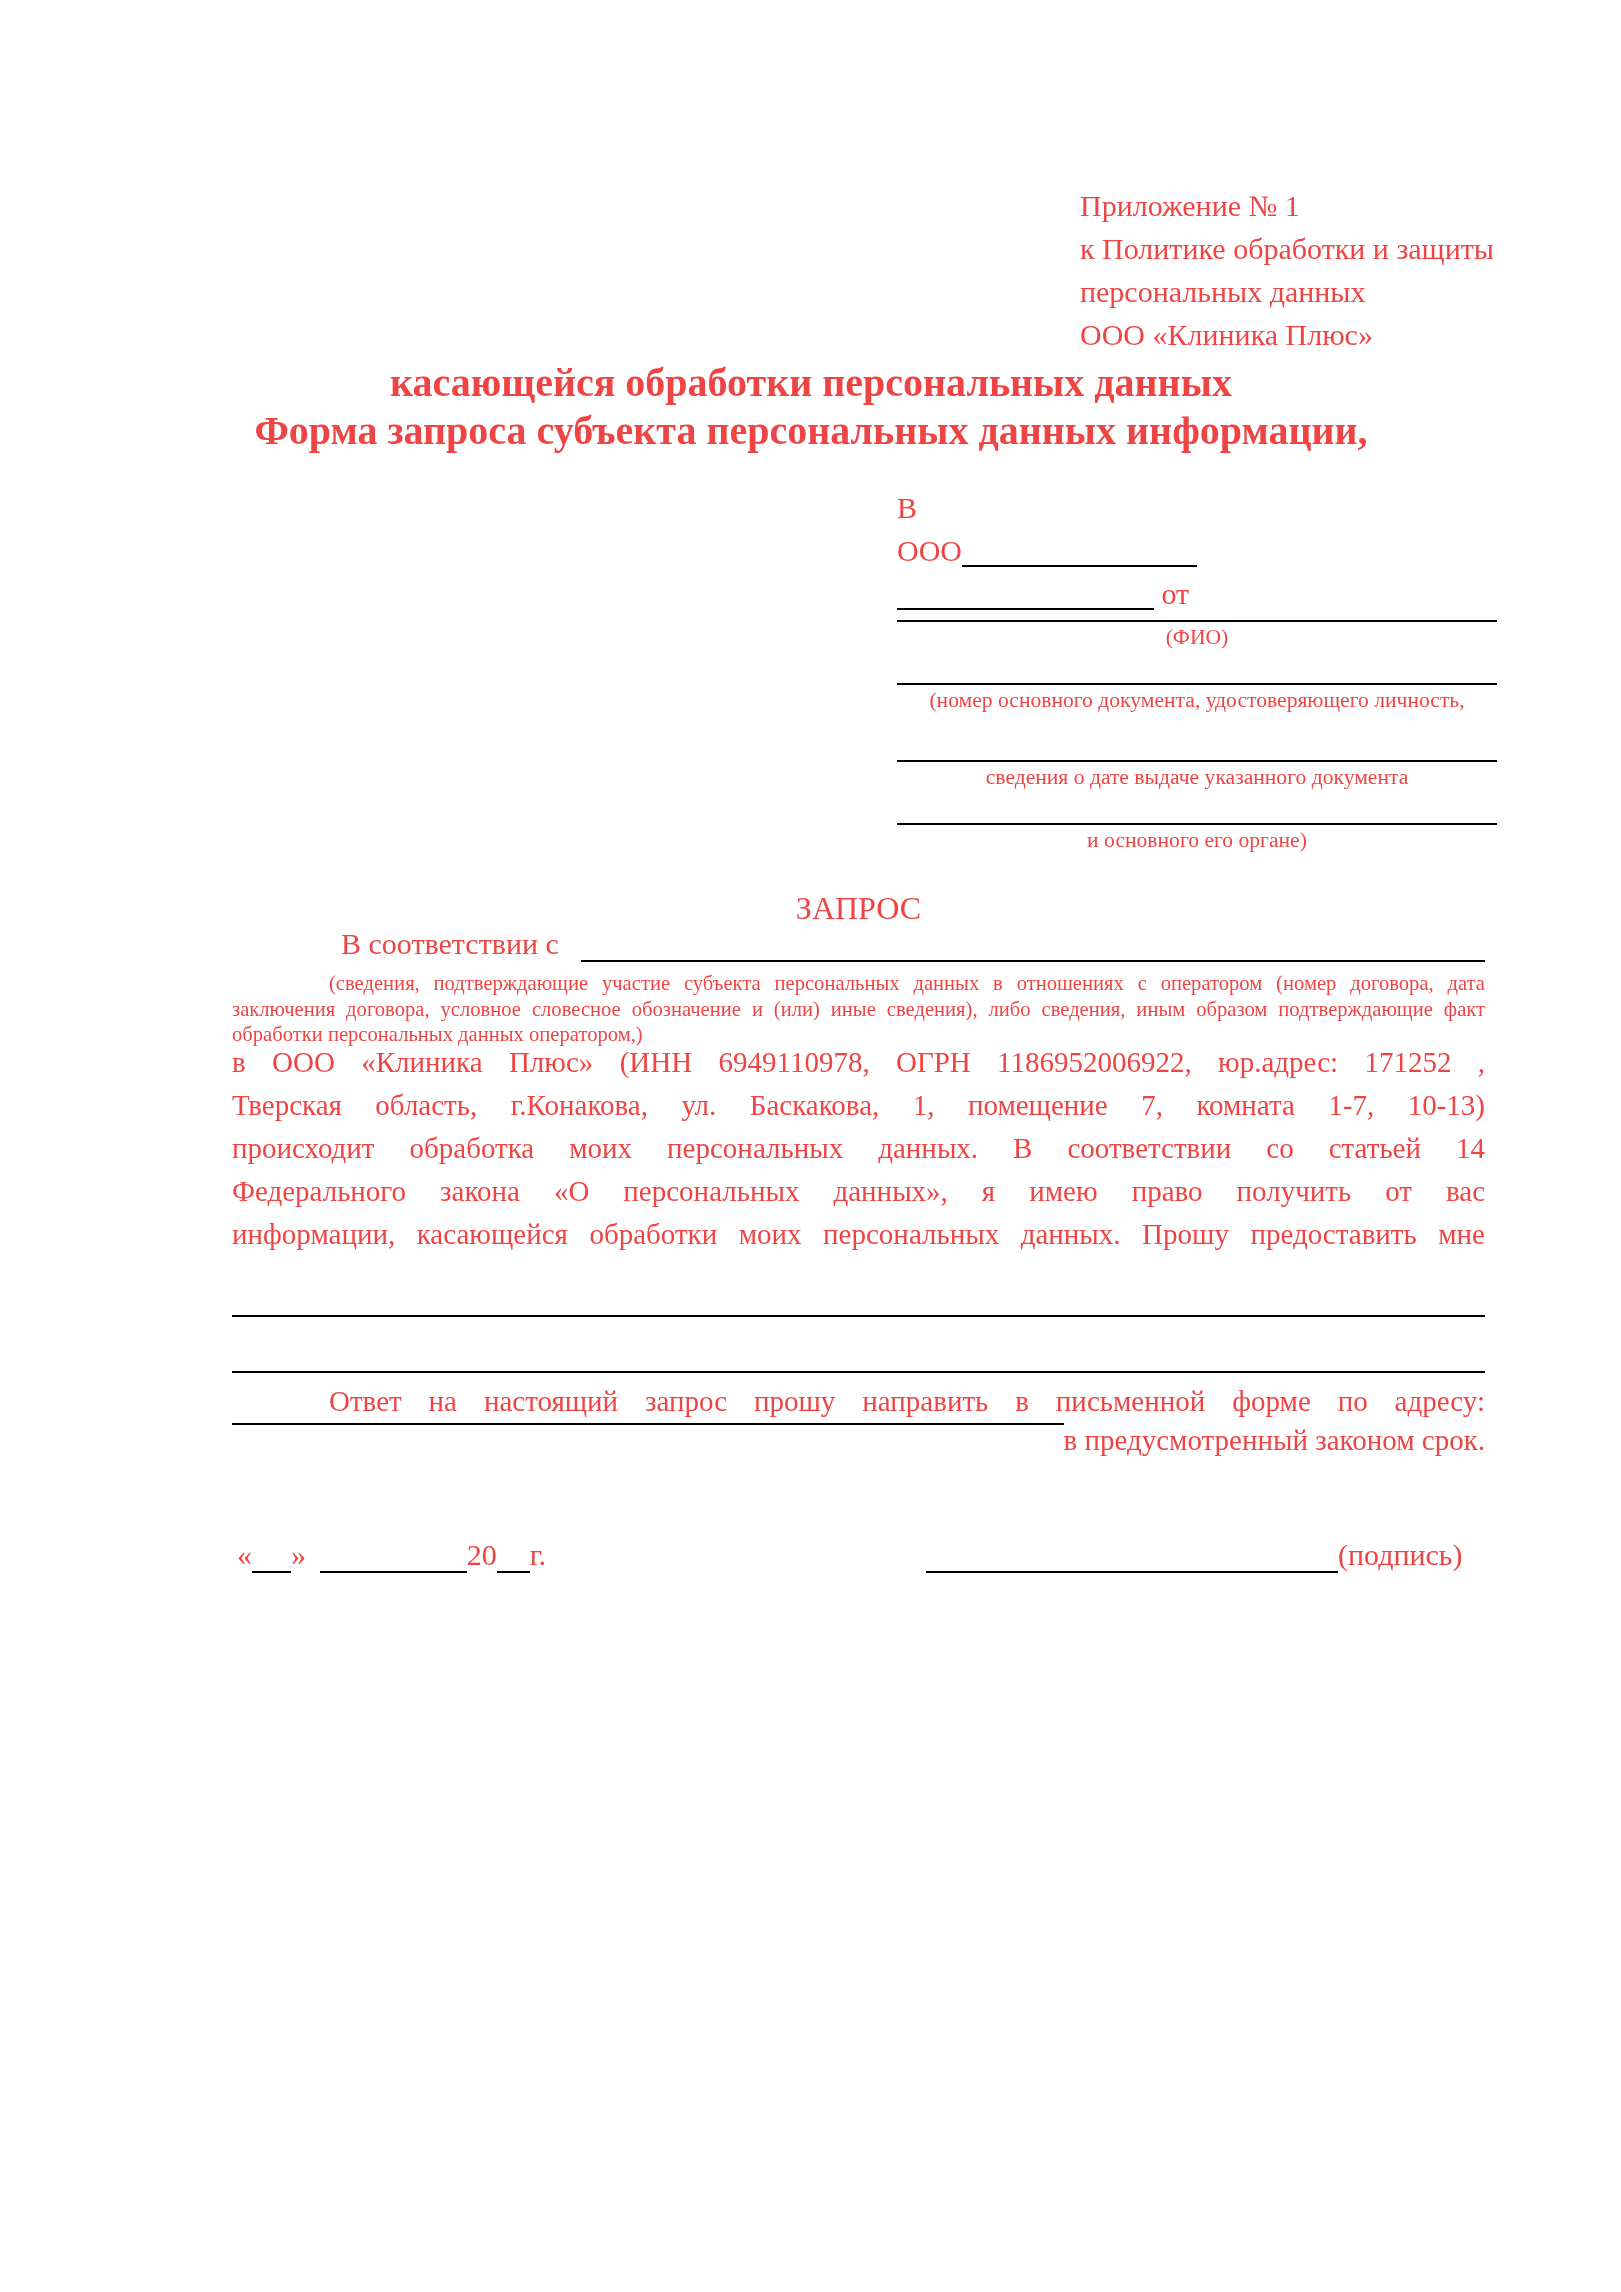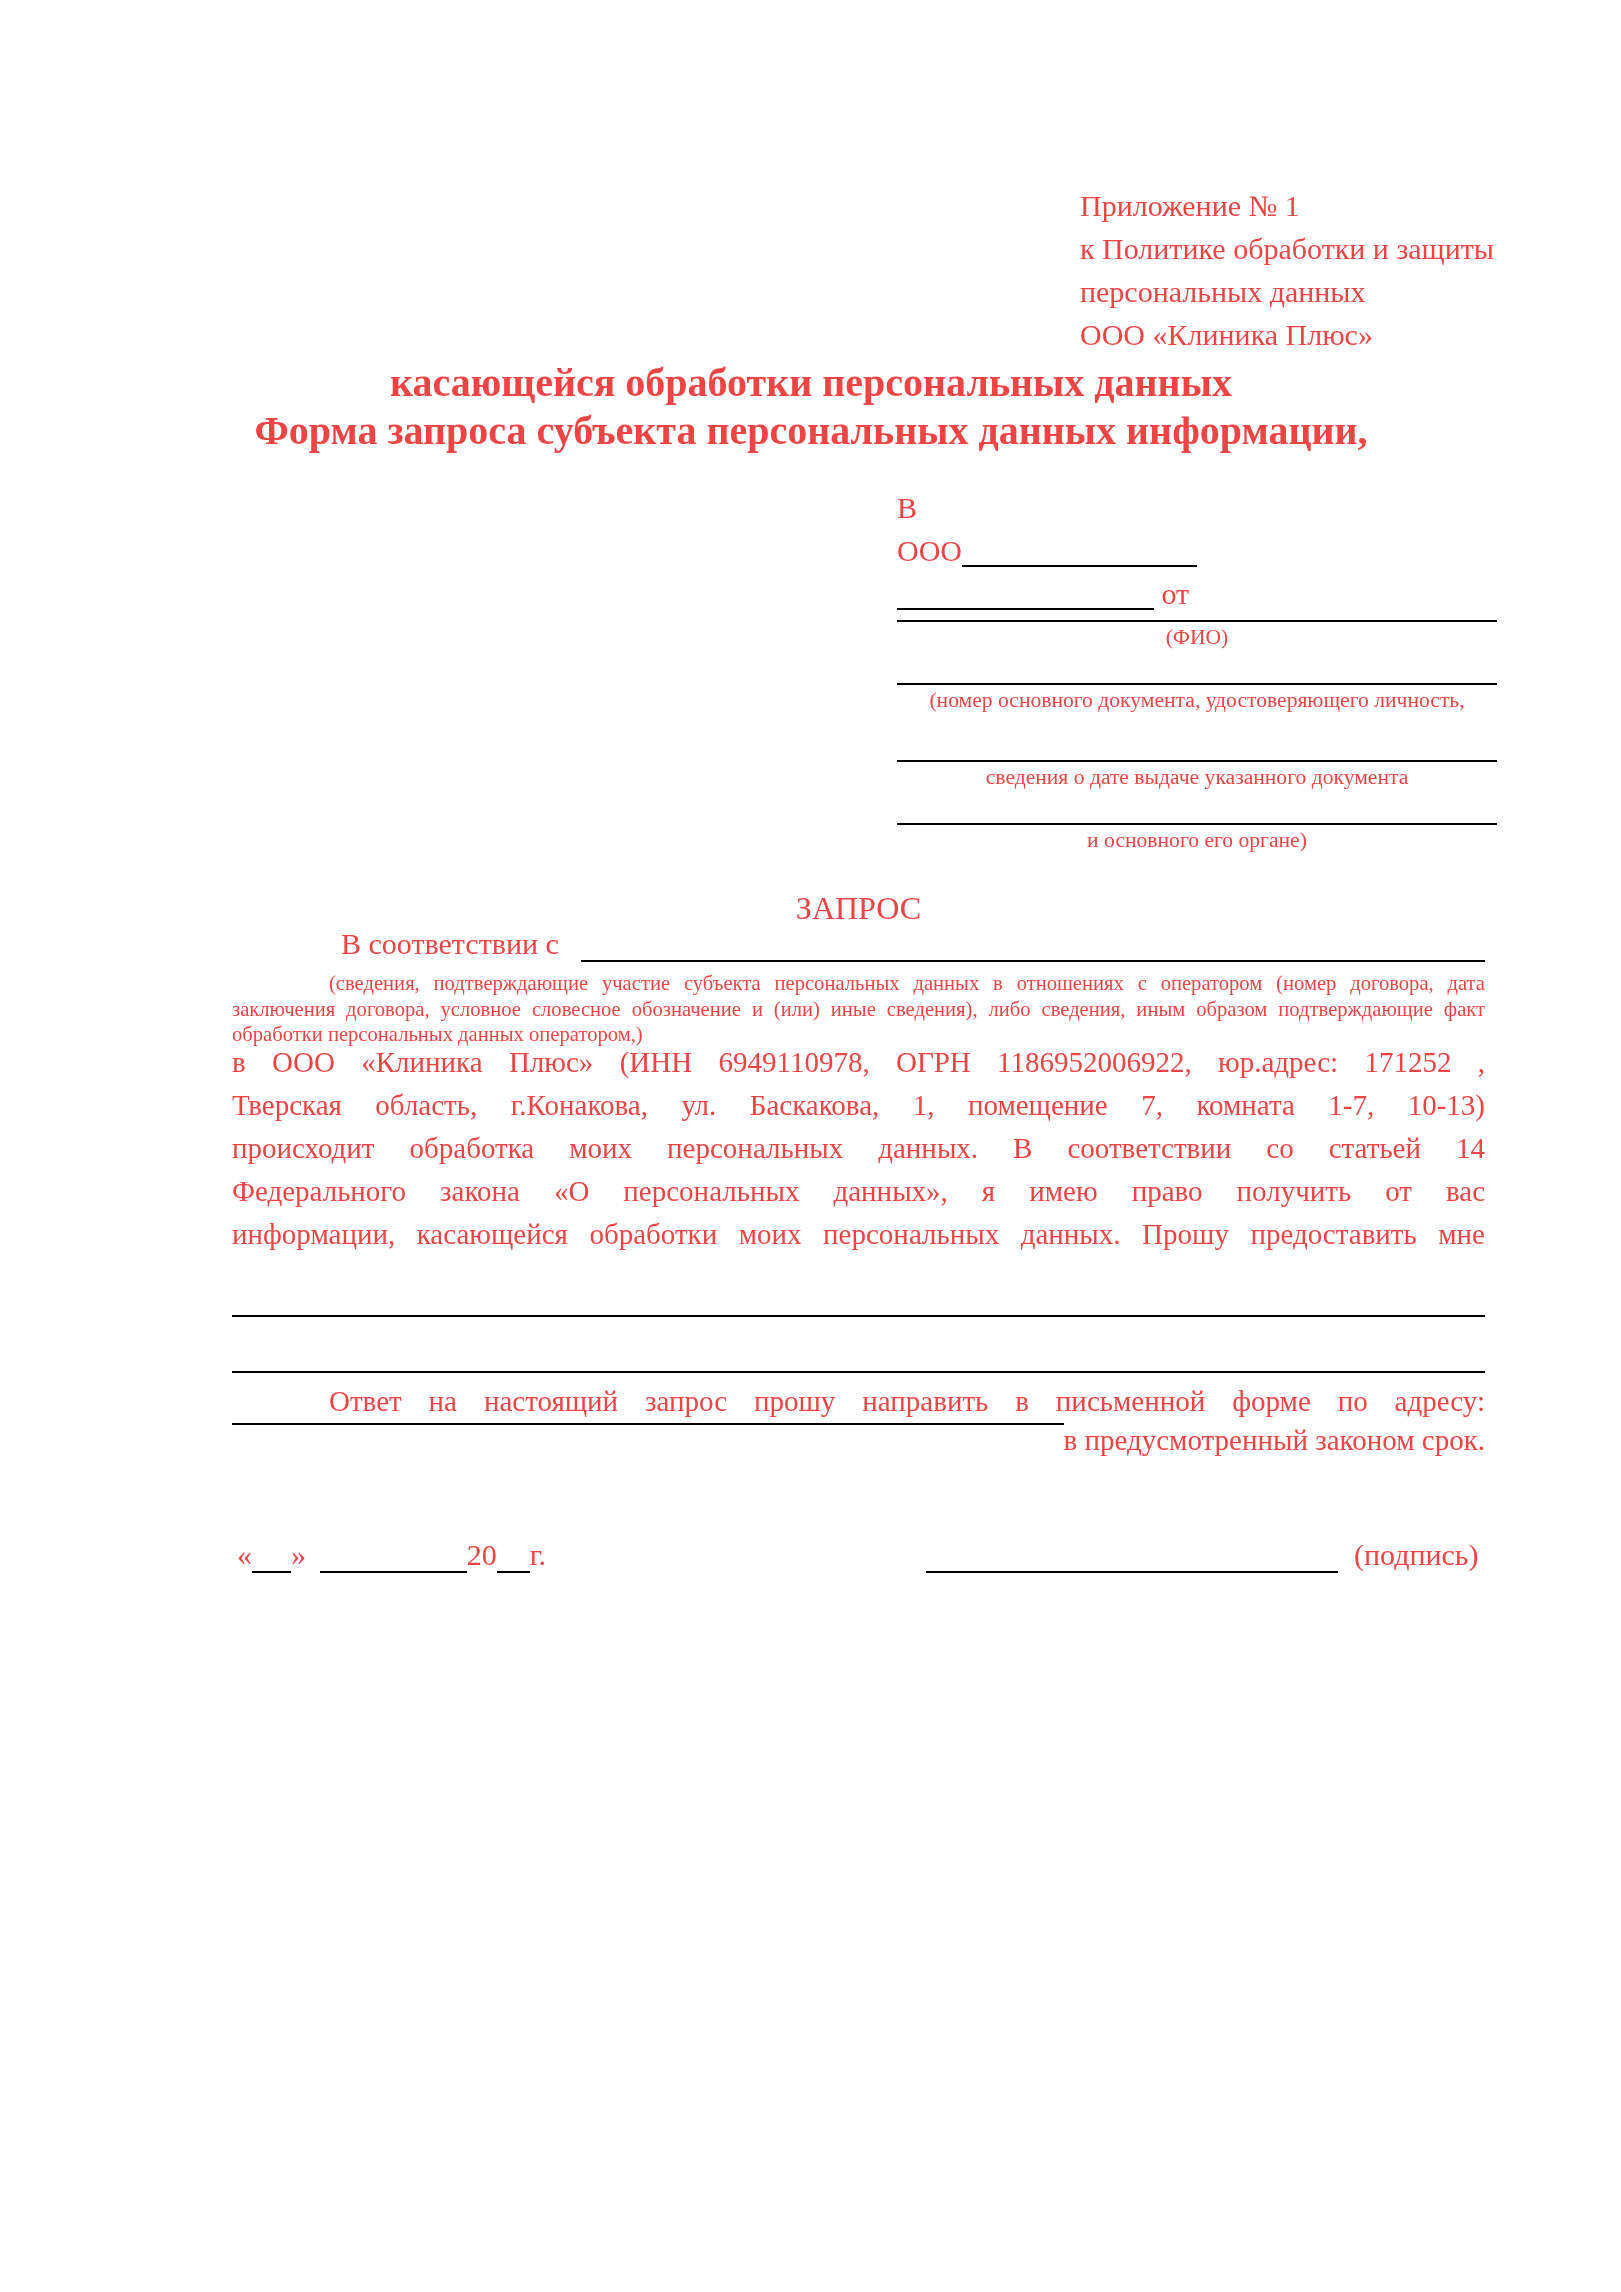--- a/index.html
+++ b/index.html
@@ -42,21 +42,21 @@
   .reply1{position:absolute;left:232px;width:1253px;top:1380px;font-size:29px;line-height:43px;text-indent:97px;}
   .reply2{position:absolute;left:232px;width:1253px;top:1423px;height:39px;display:flex;align-items:flex-start;font-size:29px;}
   .reply2 .fill{flex:1;height:0;border-bottom:2.9px solid #000;}
   .reply2 .tail{white-space:nowrap;line-height:35px;}
   
   .sig-date{position:absolute;left:237px;top:1534px;height:39px;display:flex;align-items:flex-end;font-size:30px;}
   .sig-date span{line-height:36px;}
   .sig-date .b1{width:39px;height:0;border-bottom:2.9px solid #000;}
   .sig-date .b2{width:147px;height:0;border-bottom:2.9px solid #000;margin-left:13.7px;}
   .sig-date .b3{width:33px;height:0;border-bottom:2.9px solid #000;}
-  .sig-right{position:absolute;left:926px;top:1534px;height:39px;display:flex;align-items:flex-end;font-size:30px;gap:16px;}
+  .sig-right{position:absolute;left:926px;top:1534px;height:39px;display:flex;align-items:flex-end;font-size:30px;}
   .sig-right .fill{width:412px;height:0;border-bottom:2.9px solid #000;}
   .sig-right .capt{white-space:nowrap;line-height:36px;}
 </style>
 </head>
 <body>
 
 <div class="page">
 
   <div class="appendix">
     <div>Приложение № 1</div>

